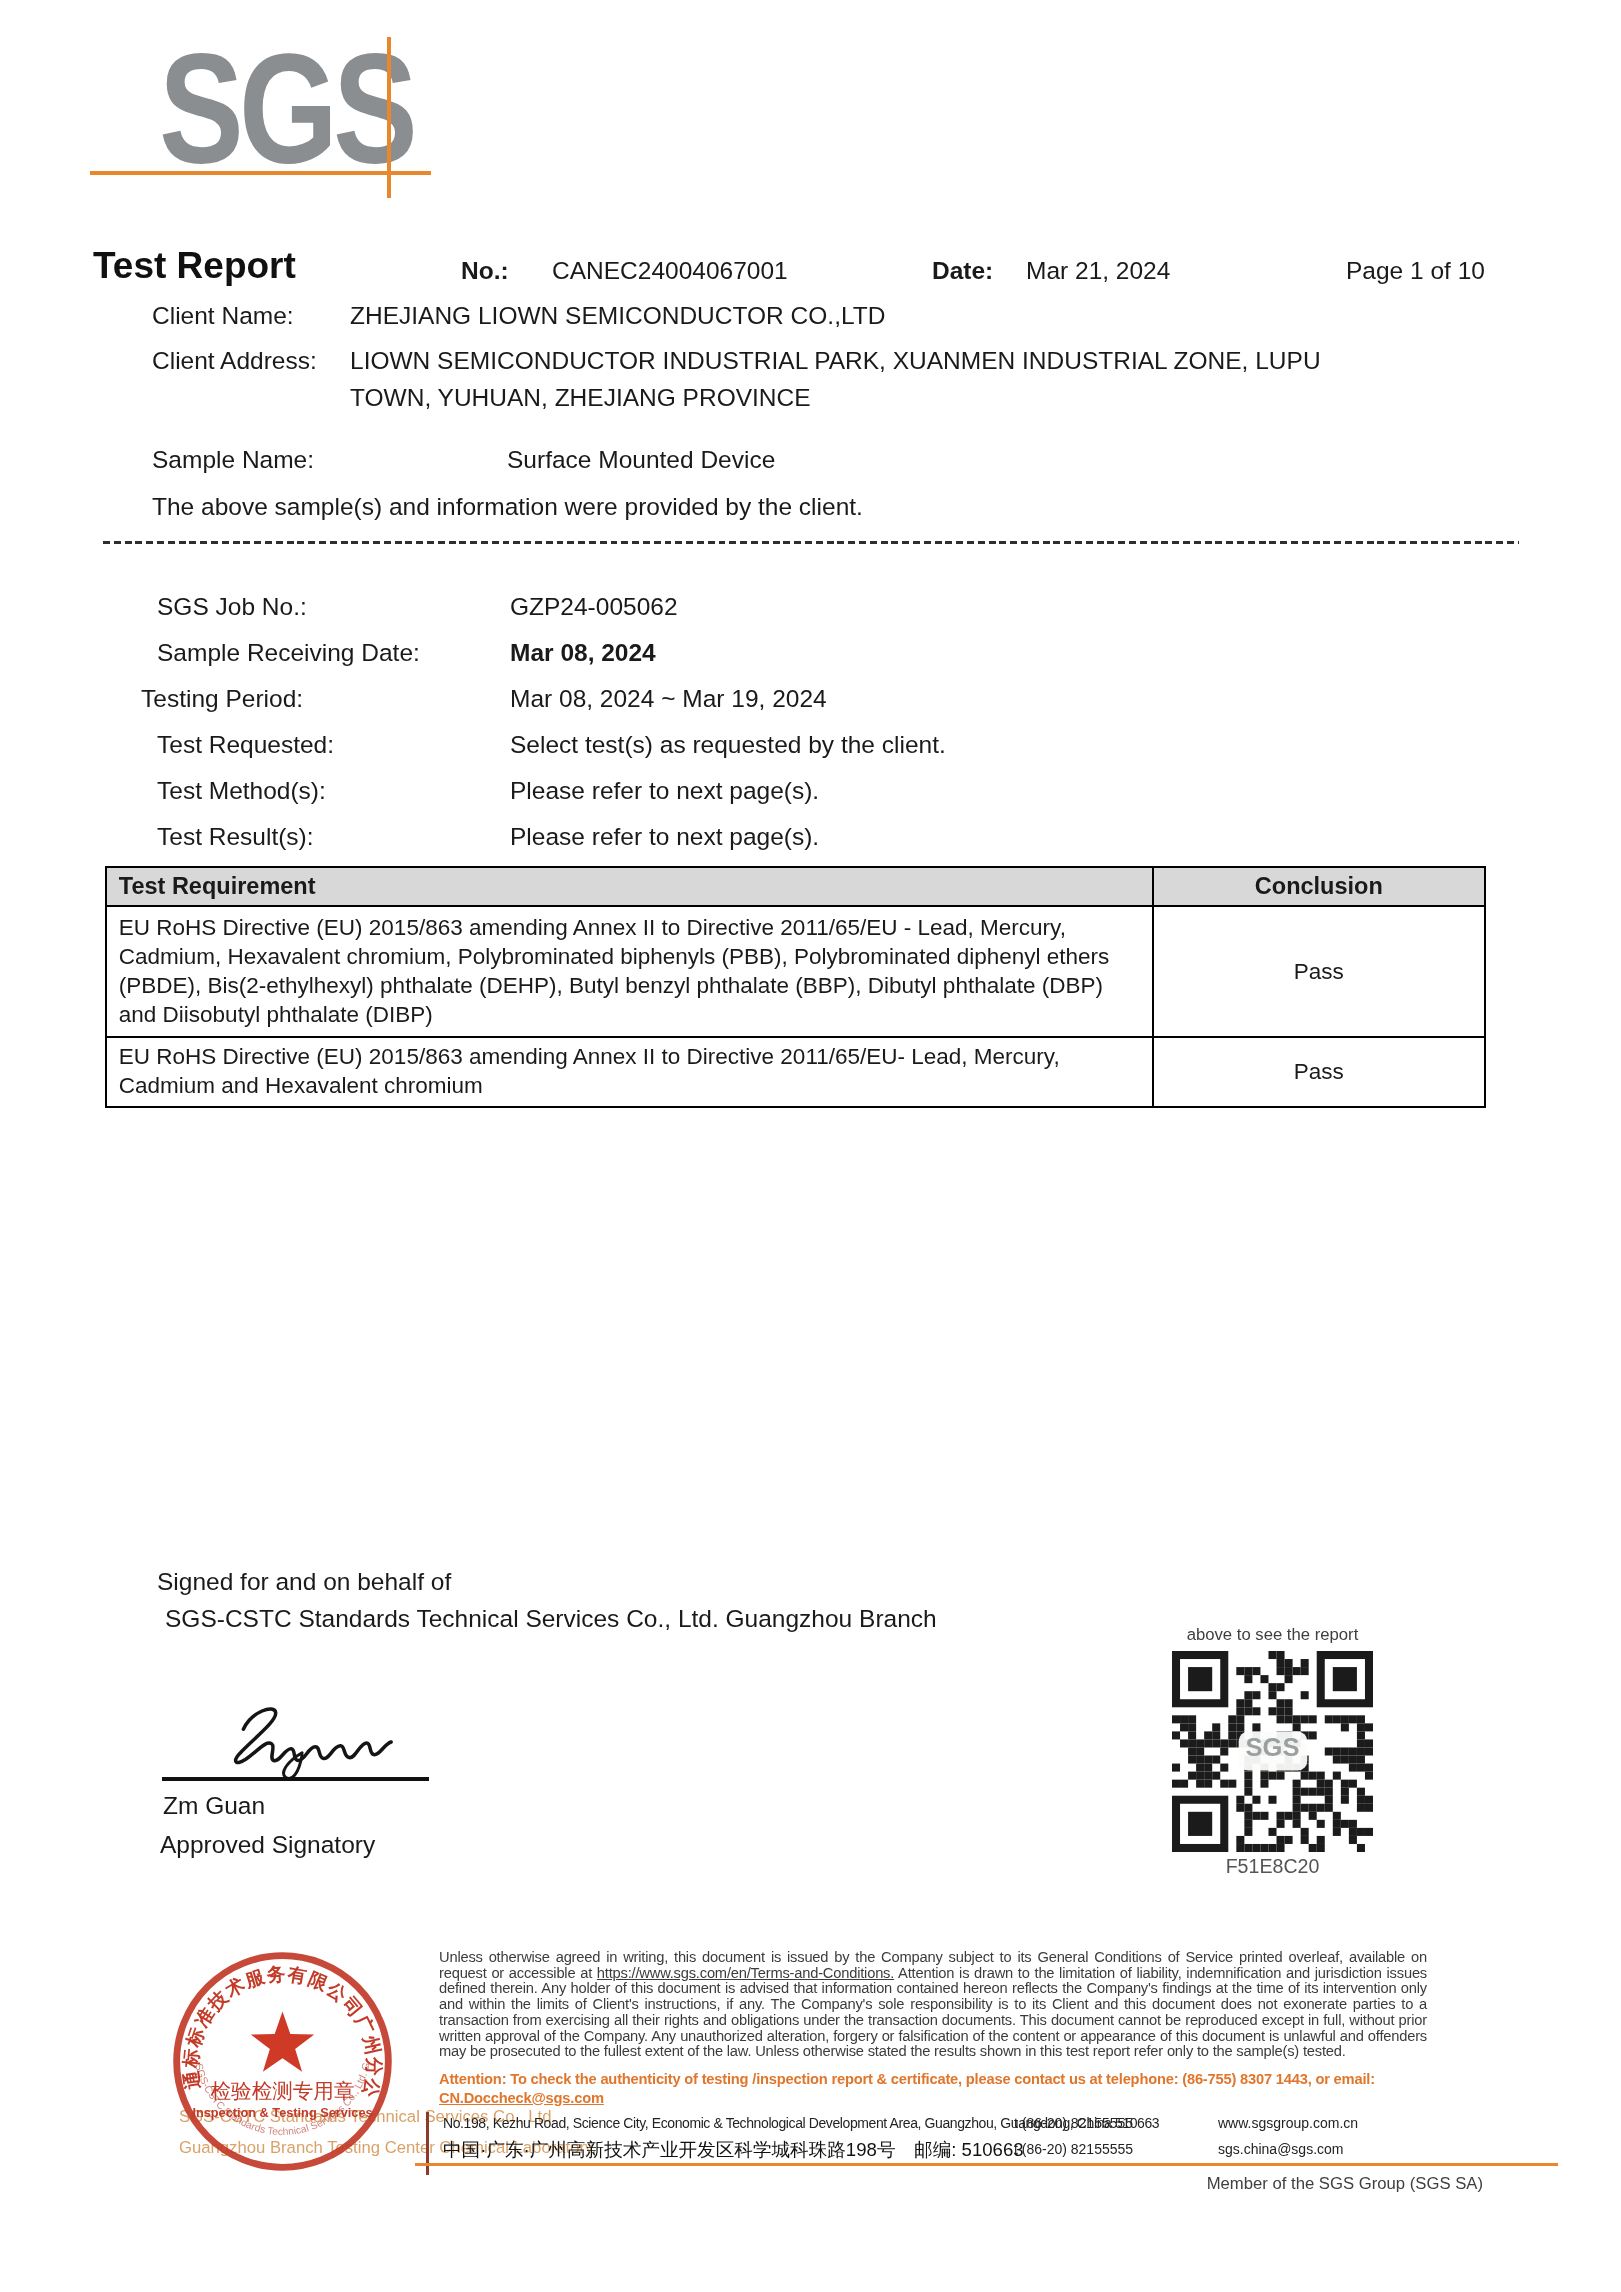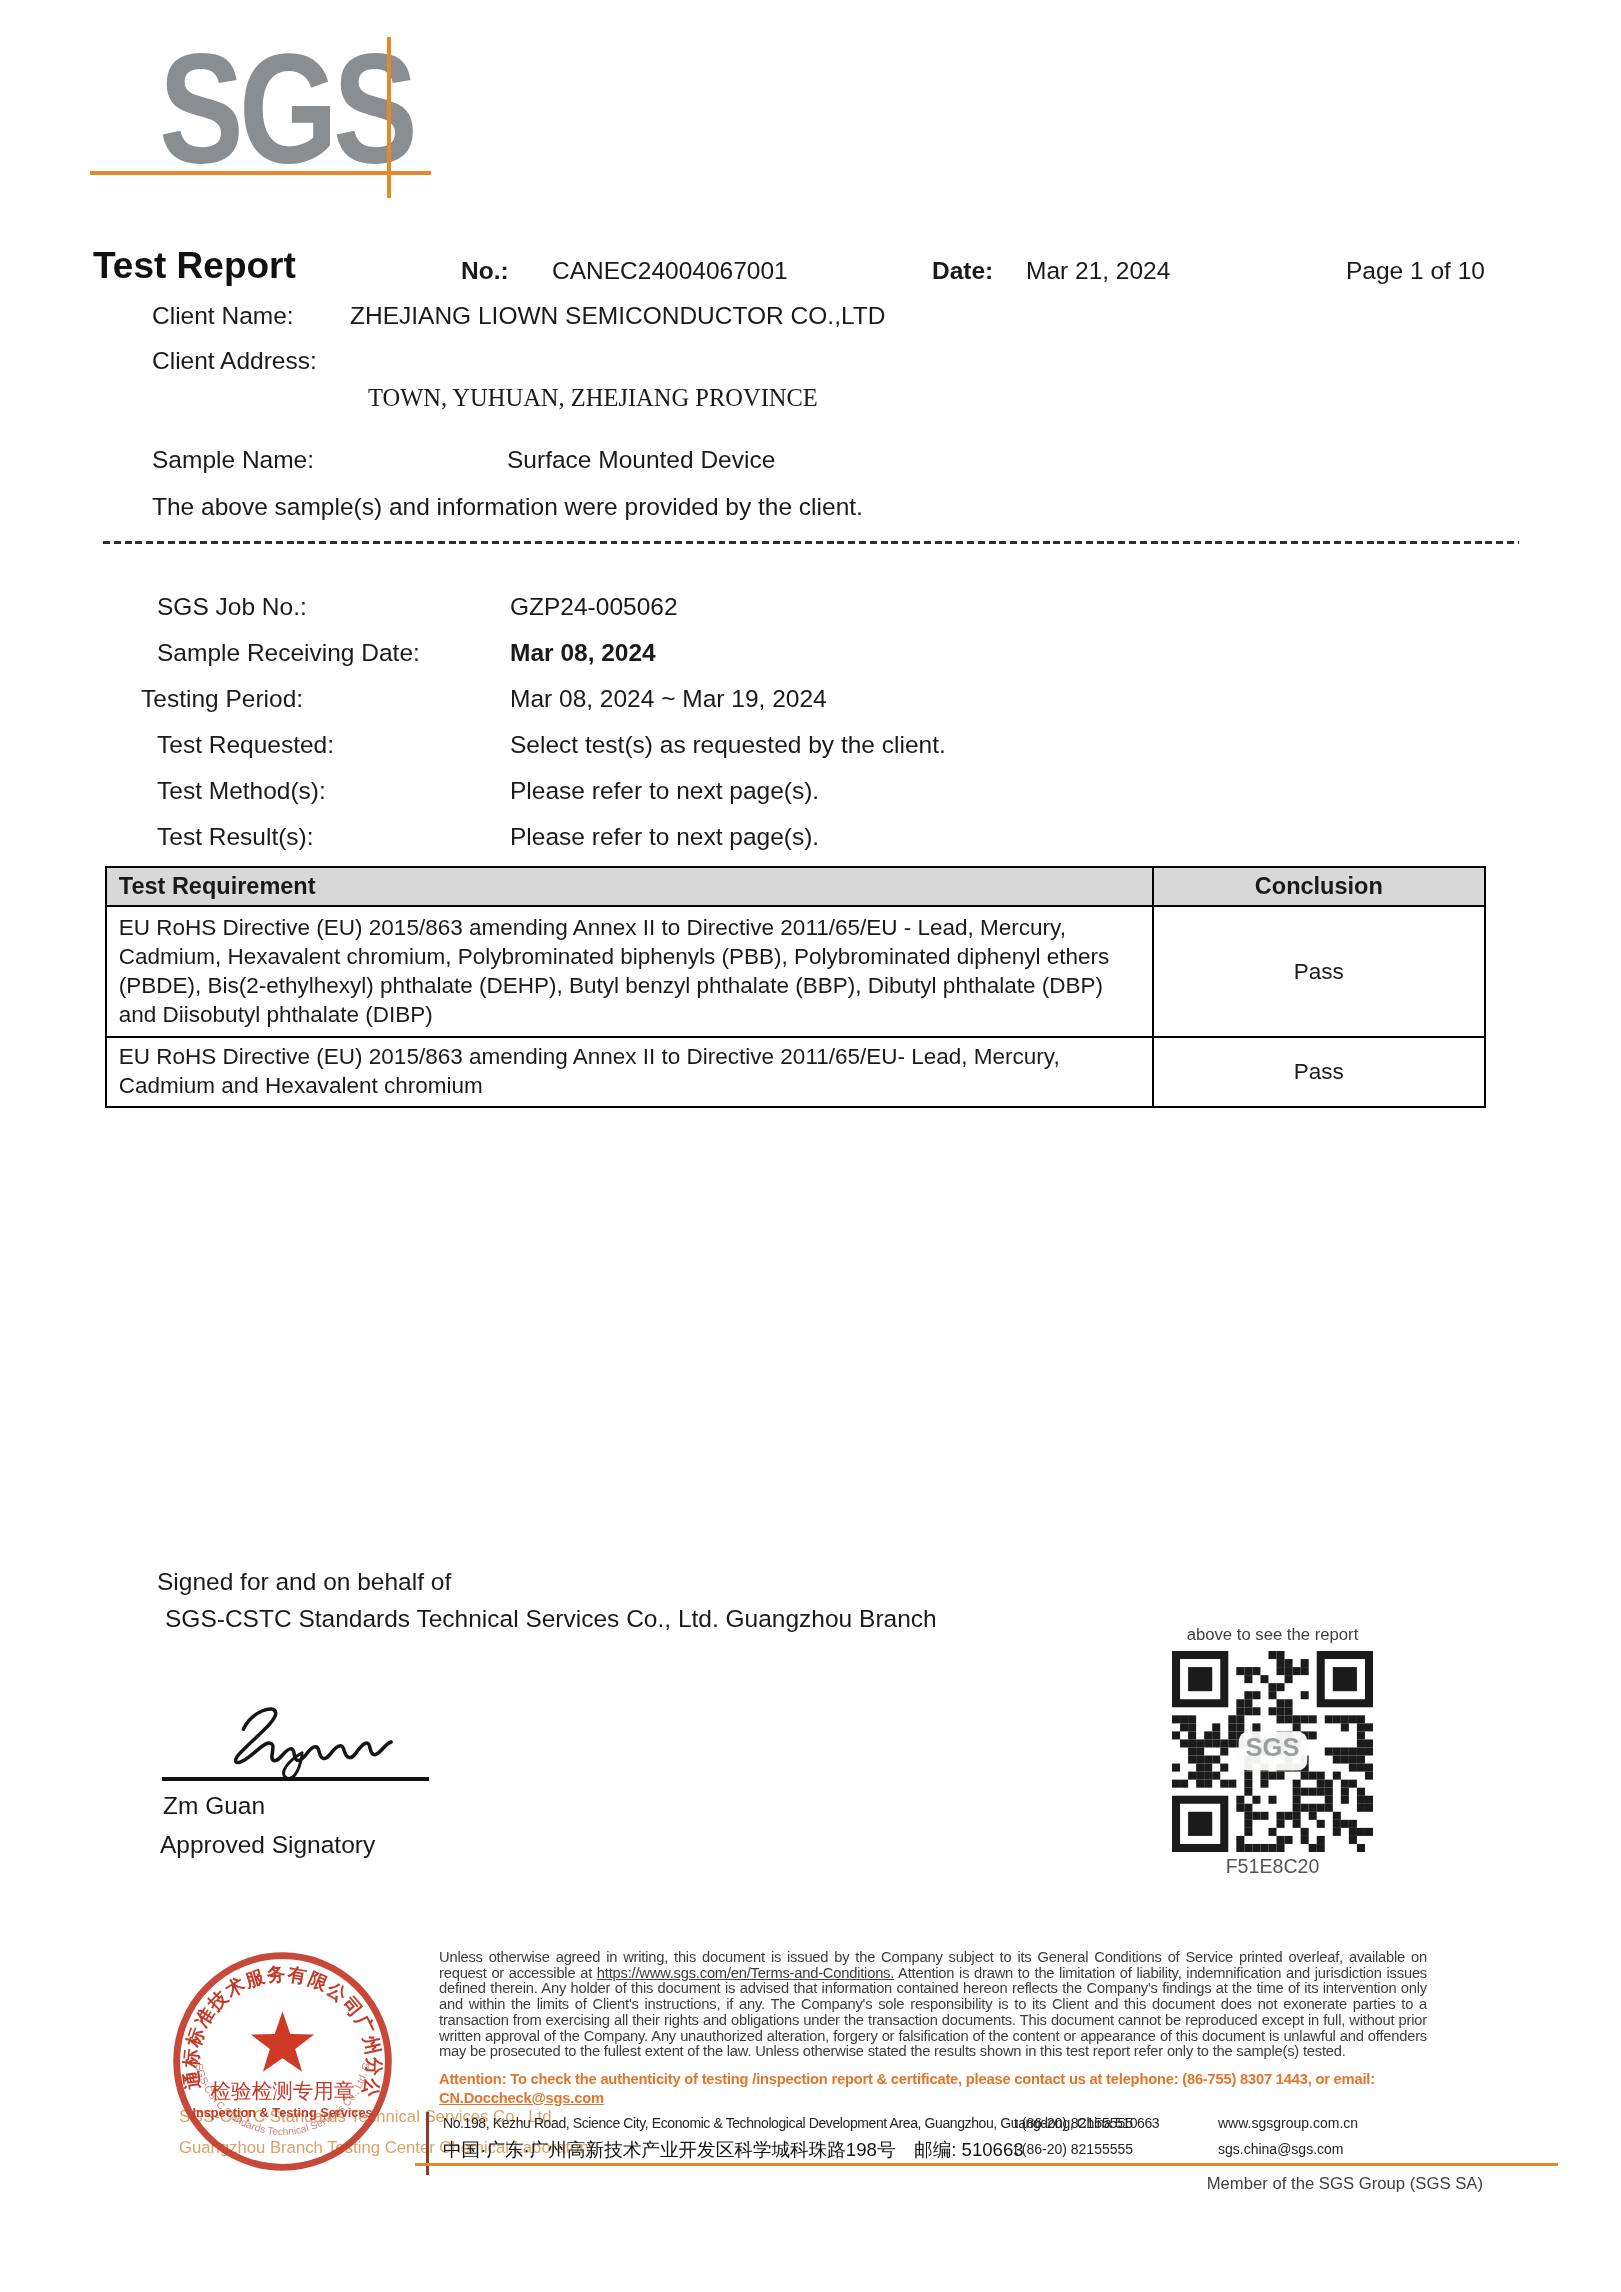--- a/index.html
+++ b/index.html
@@ -50,21 +50,22 @@
   <div class="abs title" style="left:93px;top:245px;">Test Report</div>
   <div class="abs h25 b" style="left:461px;top:257px;">No.:</div>
   <div class="abs h25" style="left:552px;top:257px;">CANEC24004067001</div>
   <div class="abs h25 b" style="left:932px;top:257px;">Date:</div>
   <div class="abs h25" style="left:1026px;top:257px;">Mar 21, 2024</div>
   <div class="abs h25" style="left:1346px;top:257px;">Page 1 of 10</div>
 
   <div class="abs lbl" style="left:152px;top:302px;">Client Name:</div>
   <div class="abs val" style="left:350px;top:302px;">ZHEJIANG LIOWN SEMICONDUCTOR CO.,LTD</div>
   <div class="abs lbl" style="left:152px;top:347px;">Client Address:</div>
-  <div class="abs val" style="left:368px;top:384px;font-family:Liberation Serif, serif;">TOWN, YUHUAN, ZHEJIANG PROVINCE</div>
+  <div class="abs val" style="left:350px;top:347px;">LIOWN SEMICONDUCTOR INDUSTRIAL PARK, XUANMEN INDUSTRIAL ZONE, LUPU</div>
+  <div class="abs val" style="left:350px;top:384px;">TOWN, YUHUAN, ZHEJIANG PROVINCE</div>
 
   <div class="abs lbl" style="left:152px;top:446px;">Sample Name:</div>
   <div class="abs val" style="left:507px;top:446px;">Surface Mounted Device</div>
   <div class="abs val" style="left:152px;top:493px;">The above sample(s) and information were provided by the client.</div>
   <div class="abs dashes" style="left:103px;top:541px;width:1416px;"></div>
 
   <div class="abs lbl" style="left:157px;top:593px;">SGS Job No.:</div>
   <div class="abs val" style="left:510px;top:593px;">GZP24-005062</div>
   <div class="abs lbl" style="left:157px;top:639px;">Sample Receiving Date:</div>
   <div class="abs val" style="left:510px;top:639px;font-weight:bold;">Mar 08, 2024</div>

